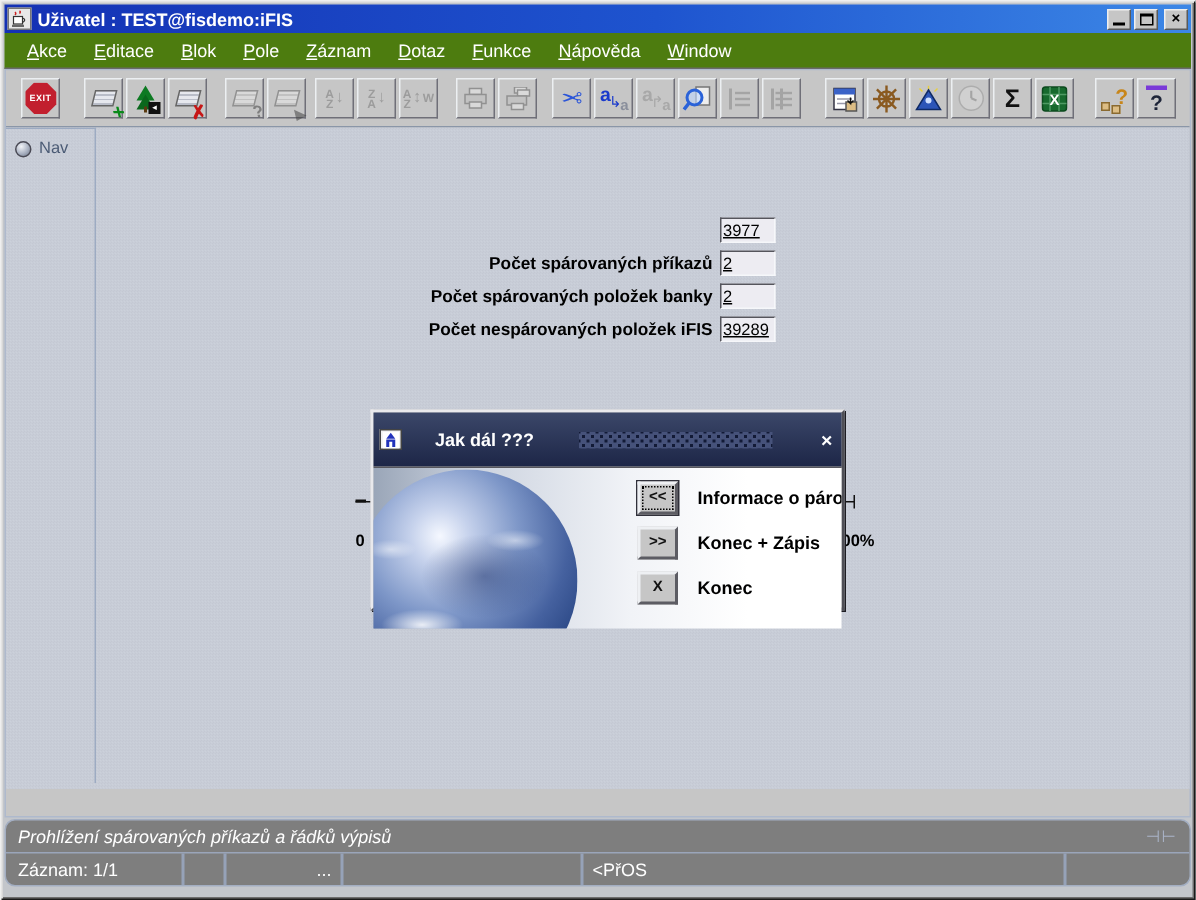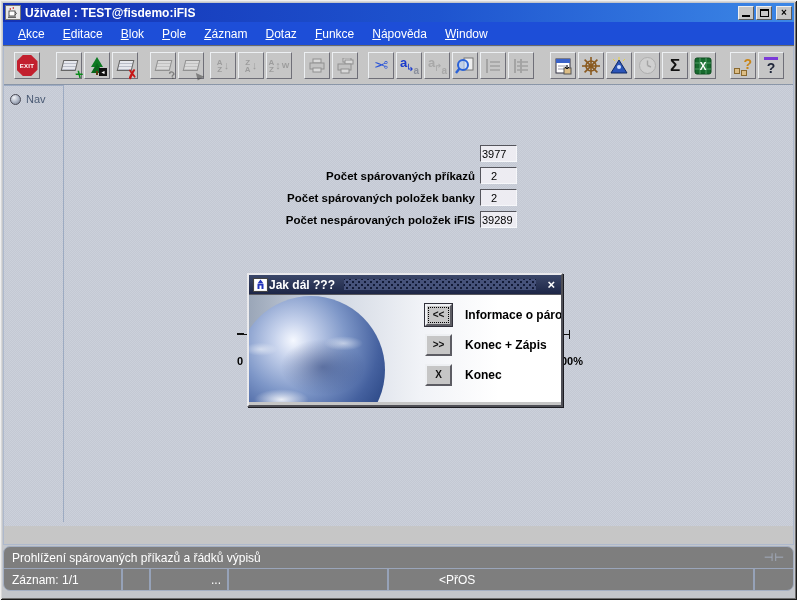--- a/index.html
+++ b/index.html
@@ -13,21 +13,21 @@
     display:flex;align-items:center;padding:0 2px;color:#fff;}
   .titlebar .ttext{font-size:12px;font-weight:bold;margin-left:4px;flex:1;white-space:nowrap;overflow:hidden;}
   .appicon{width:16px;height:15px;background:#e8e8e8;border:1px solid #777;display:flex;align-items:center;justify-content:center;}
   .winbtns{display:flex;gap:2px;}
   .wbtn{width:16px;height:14px;background:#c6c6c6;border:1px solid;border-color:#efefef #5a5a5a #5a5a5a #efefef;
     display:flex;align-items:center;justify-content:center;padding:0;font-size:10px;font-weight:bold;color:#000;line-height:1;}
   .wbtn.close{margin-left:2px;}
   .glyph-min{display:block;width:8px;height:2px;background:#000;margin-top:7px;}
   .glyph-max{display:block;width:9px;height:8px;border:1px solid #000;border-top-width:2px;}
   
-  .menubar{position:absolute;left:3px;top:22px;width:791px;height:24px;background:#1d4ed8;
+  .menubar{position:absolute;left:3px;top:22px;width:791px;height:24px;background:#4d7c0f;
     display:flex;align-items:center;padding:0 8px;gap:4px;border-bottom:1px solid #6a6a6a;}
   .mi{display:inline-block;color:#fff;font-size:12px;padding:2px 7px;cursor:default;white-space:nowrap;}
   .mi::first-letter{text-decoration:underline;}
   
   .workarea{position:absolute;left:3px;top:46px;width:791px;height:499px;border:1px solid #aeb9cd;background:#c6c6c6;}
   .mdi-titlebar{height:18px;background:#b5c0d4;display:flex;align-items:center;padding:0 4px;gap:4px;}
   .mdi-titlebar .mtext{flex:1;font-size:11.5px;color:#96a0b2;white-space:nowrap;overflow:hidden;}
   .fisicon{width:15px;height:14px;background:#f2f2f2;border:1px solid #444;display:flex;align-items:center;justify-content:center;}
   .mdi-controls{display:flex;gap:7px;color:#5f6b80;font-size:12px;font-weight:bold;align-items:center;padding-right:4px;}
   .mdi-controls span{line-height:1;}
@@ -73,34 +73,34 @@
     background:repeating-conic-gradient(#ccd1db 0% 25%,#c4c8d3 0% 50%) 0 0/2px 2px;overflow:hidden;}
   .navstrip{position:absolute;left:0;top:0;bottom:4px;width:60px;border-right:1px solid #9dabc2;border-top:1px solid #9dabc2;}
   .navitem{display:flex;align-items:center;gap:5px;margin:7px 0 0 6px;font-size:11px;color:#4a5a74;}
   .navball{width:11px;height:11px;border-radius:50%;border:1px solid #4a4a55;
     background:radial-gradient(circle at 35% 30%,#f2f4f8 0%,#aab2c2 55%,#6b7486 100%);}
   
   .fields{position:absolute;top:60px;left:0;right:276px;}
   .frow{display:flex;align-items:center;justify-content:flex-end;height:17px;margin-bottom:5px;}
   .flabel{font-size:11.5px;font-weight:bold;color:#000;margin-right:5px;white-space:nowrap;}
   .fbox{width:37px;height:17px;background:#edecf2;border:1px solid;border-color:#55555c #f6f7fa #f6f7fa #55555c;
-    font-size:11px;color:#000;text-align:right;padding:1px 19px 0 1px;line-height:14px;}
+    font-size:11px;color:#000;padding:1px 19px 0 1px;line-height:14px;text-decoration:underline;}
   
   .pscale{position:absolute;left:0;top:0;z-index:1;}
   .pline{position:absolute;left:233px;top:249px;width:333px;height:1px;background:#111;}
   .ptickL{position:absolute;left:233px;top:248px;width:7px;height:2px;background:#111;}
   .ptickR{position:absolute;left:565px;top:245px;width:1px;height:9px;background:#111;}
   .plab{position:absolute;font-size:11px;font-weight:bold;color:#000;}
   .plab0{left:233px;top:270px;}
   .plab100{left:557px;top:270px;}
   
   .dialog{position:absolute;left:243px;top:188px;width:316px;height:134px;z-index:5;background:#c6c6c6;
     border:2px solid;border-color:#e9e9ec #4f4f56 #4f4f56 #e9e9ec;box-shadow:1px 1px 0 #1c1c22;}
-  .dlg-title{height:19px;background:linear-gradient(180deg,#3b4769 0%,#1d2647 100%);
-    display:flex;align-items:center;padding:0 4px;gap:1px;}
+  .dlg-title{height:36px;background:linear-gradient(180deg,#3b4769 0%,#1d2647 100%);
+    display:flex;align-items:center;padding:0 4px;gap:22px;}
   .dlg-title .dtext{color:#fff;font-size:12px;font-weight:bold;white-space:nowrap;}
   .dlg-pattern{flex:1;height:11px;margin:0 8px;background-color:#46527a;
     background-image:radial-gradient(circle,#121a36 1.1px,transparent 1.3px),radial-gradient(circle,#121a36 1.1px,transparent 1.3px);
     background-size:6px 6px;background-position:0 0,3px 3px;}
   .dlg-close{color:#fff;font-size:13px;font-weight:bold;line-height:1;padding:0 2px;cursor:default;}
   .dlg-body{position:relative;height:108px;border-top:1px solid #57575e;overflow:hidden;
     background:linear-gradient(90deg,#9aa6b8 0%,#ccd3df 22%,#f1f3f7 55%,#ffffff 80%);}
   .globe{position:absolute;left:-12px;top:1px;width:148px;height:148px;border-radius:50%;
     background:
       radial-gradient(ellipse 42px 16px at 30% 70%,rgba(255,255,255,.85),transparent 65%),
@@ -112,28 +112,28 @@
   .dlg-rows{position:absolute;left:176px;top:9px;display:flex;flex-direction:column;gap:8px;}
   .dlg-row{display:flex;align-items:center;height:22px;}
   .dlg-btn{width:27px;height:22px;background:#c6c6c6;border:2px solid;border-color:#eef0f3 #5c5c63 #5c5c63 #eef0f3;
     font-size:10px;font-weight:bold;color:#111;padding:0;line-height:1;}
   .dlg-btn.focused{outline:1px dotted #000;outline-offset:-4px;box-shadow:0 0 0 1px #30303a;}
   .dlg-lbl{margin-left:13px;font-size:12px;font-weight:bold;color:#000;white-space:nowrap;}
   
   .statusbar{position:absolute;left:3px;top:546px;width:791px;height:45px;background:#7e7e7e;
     border:1px solid #a3aec2;border-radius:7px;overflow:hidden;}
   .srow1{height:22px;border-bottom:1px solid #9aa5ba;display:flex;align-items:center;padding:0 8px;color:#fff;font-size:12px;}
-  .srow1 .msg{flex:1;white-space:nowrap;overflow:hidden;}
+  .srow1 .msg{flex:1;white-space:nowrap;overflow:hidden;font-style:italic;}
   .mscroll{color:#aab4c8;font-size:11px;letter-spacing:1px;}
   .srow2{height:21px;display:flex;align-items:stretch;color:#fff;font-size:12px;}
   .seg{display:flex;align-items:center;white-space:nowrap;}
   .sep{width:2px;background:#96a2b8;margin:0;}
   .s-record{width:117px;padding-left:8px;}
   .s-a{width:26px;} .s-b{width:76px;justify-content:flex-end;padding-right:6px;}
-  .s-c{width:158px;} .s-mode{width:320px;padding-left:6px;margin-left:44px;} .s-rest{flex:1;}
+  .s-c{width:158px;} .s-mode{width:320px;padding-left:6px;} .s-rest{flex:1;}
 </style>
 </head>
 <body>
 
 <div class="screen">
 
   <div class="titlebar">
     <span class="appicon">
       <svg width="12" height="12" viewBox="0 0 12 12">
         <path d="M3 1 q1 1 0 2 M6 0 q1 1 0 2" stroke="#c22" stroke-width="1" fill="none"></path>

